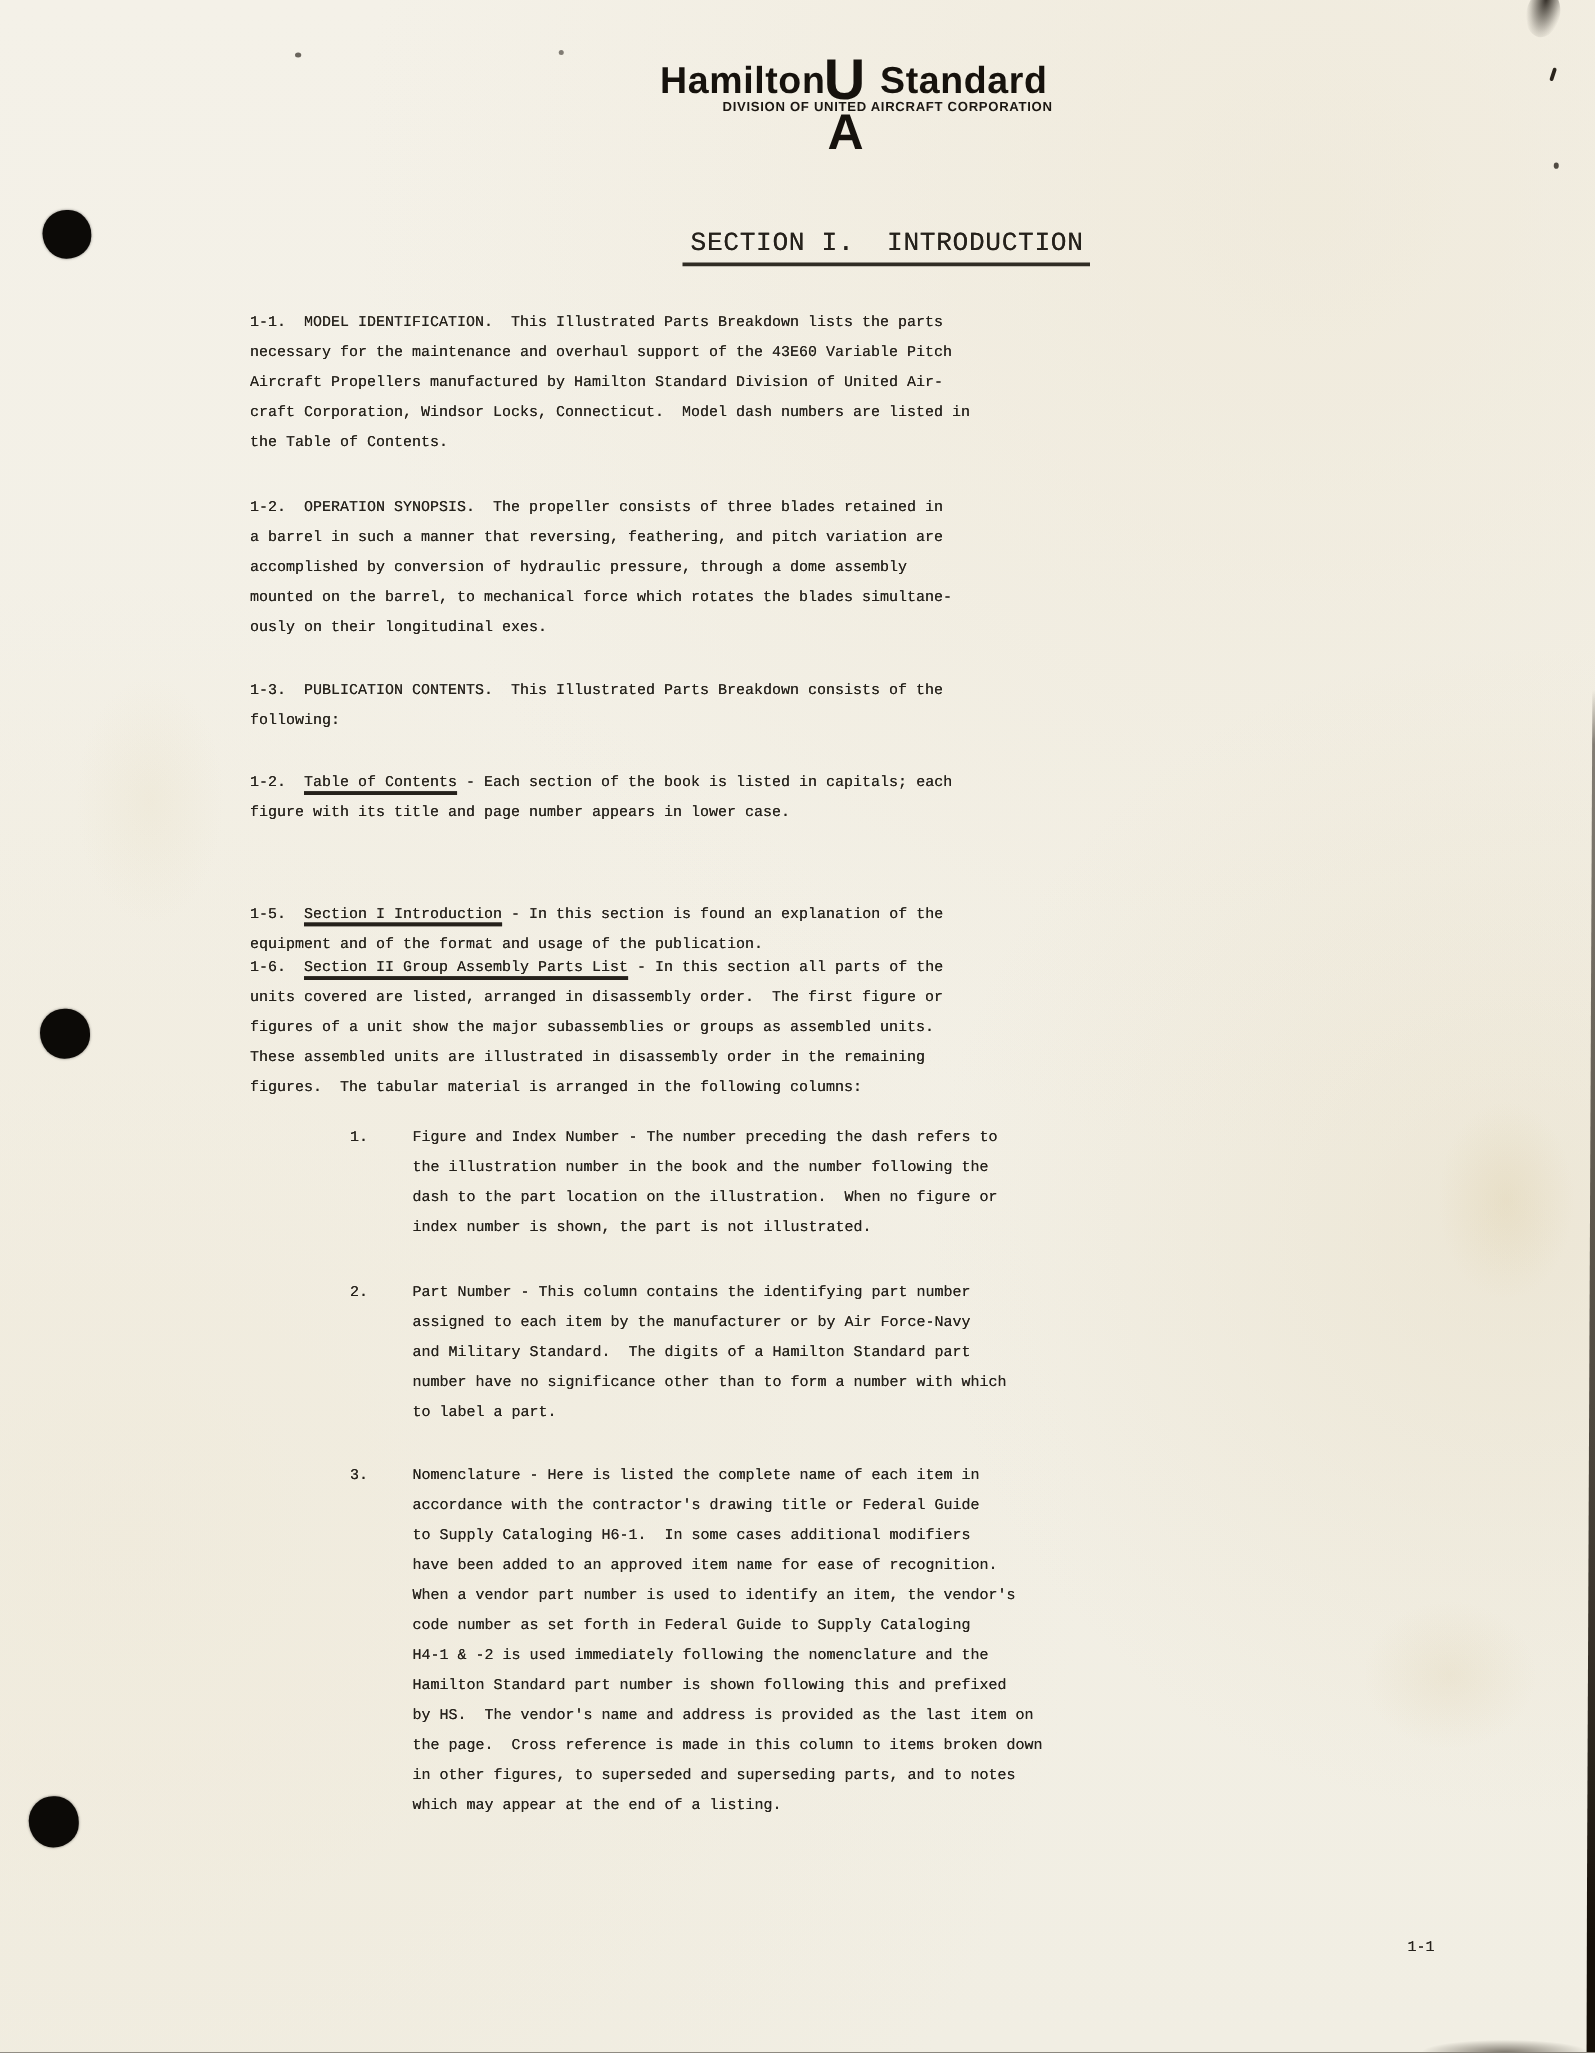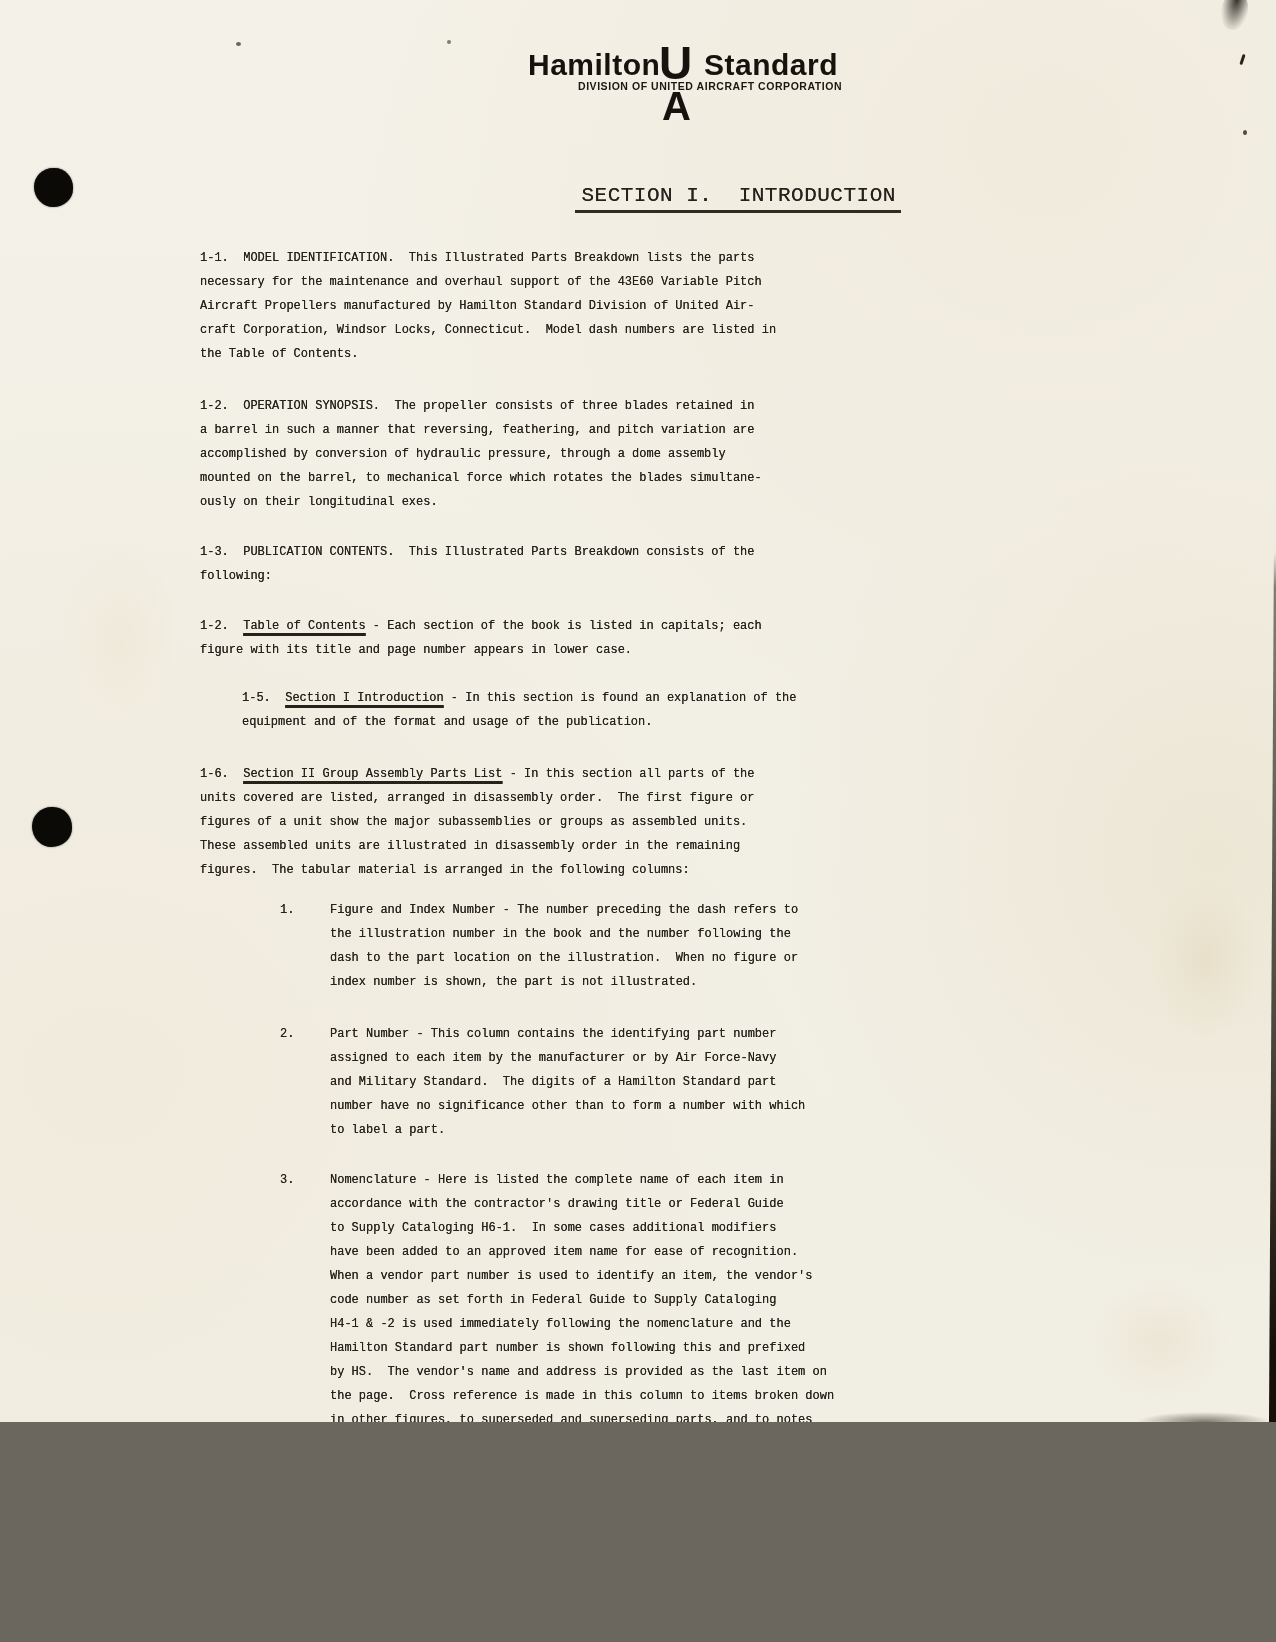--- a/index.html
+++ b/index.html
@@ -1,17 +1,17 @@
 <!DOCTYPE html>
 <html><head>
 <meta charset="utf-8">
 <style>
   html,body { margin:0; padding:0; background:#6b675f; }
   .page {
-    position:relative; width:1276px; height:1422px; overflow:hidden;
+    position:relative; width:1276px; height:1642px; overflow:hidden;
     background:
       radial-gradient(circle at 82% 10%, rgba(235,227,207,0.45), transparent 42%),
       radial-gradient(circle at 8% 75%, rgba(238,231,213,0.5), transparent 45%),
       radial-gradient(circle at 95% 60%, rgba(226,214,185,0.35), transparent 30%),
       linear-gradient(#f4f1e8, #f1eee3);
     color:#25211b;
     font-family:"Liberation Mono","DejaVu Sans Mono",monospace;
   }
   .typed { font-size:12px; line-height:24px; white-space:pre;
            text-shadow:0 0 0.5px rgba(37,33,27,0.85); }
@@ -22,21 +22,21 @@
   #logo-hamilton { left:528px; top:50px; }
   #logo-standard { left:704px; top:50px;text-align:center; }
   .monogram { position:absolute; font-family:"Liberation Sans","DejaVu Sans",sans-serif;
               font-weight:800; line-height:1; color:#16120d; }
   #logo-u { left:659px; top:40px; font-size:46px; }
   #logo-a { left:662px; top:86px; font-size:40px; }
   #logo-division { position:absolute; left:546px; top:80px; width:262px; text-align:center;
                    font-family:"Liberation Sans","DejaVu Sans",sans-serif; font-weight:bold;
                    font-size:10.5px; letter-spacing:0.55px; color:#1b1712; white-space:nowrap;padding-left:32px; }
   
-  .heading { position:absolute; left:529px; top:160px; font-size:21px; letter-spacing:0.5px; }
+  .heading { position:absolute; left:500px; top:160px; font-size:21px; letter-spacing:0.5px; }
   .heading span { border-bottom:3px solid rgba(32,27,20,0.92); padding:0 5px 3px 6px; margin-left:-6px; }
   
   .para { position:absolute; left:200px; display:flex; }
   .para.list { left:280px; }
   .li-num { flex:none; width:50px; }
   .line { height:24px; }
   .ul { text-decoration:underline; text-decoration-thickness:2.5px; text-underline-offset:4px; }
   
   .page-num { position:absolute; left:1126px; top:1546px; }
   
@@ -96,21 +96,21 @@
 
   <div class="heading typed">
     <span>SECTION I.  INTRODUCTION</span>
   </div>
 
   <div id="paragraphs">
       <div class="para typed body" style="top: 246px;"><div><div class="line"><span>1-1.  MODEL IDENTIFICATION.  This Illustrated Parts Breakdown lists the parts</span></div><div class="line"><span>necessary for the maintenance and overhaul support of the 43E60 Variable Pitch</span></div><div class="line"><span>Aircraft Propellers manufactured by Hamilton Standard Division of United Air-</span></div><div class="line"><span>craft Corporation, Windsor Locks, Connecticut.  Model dash numbers are listed in</span></div><div class="line"><span>the Table of Contents.</span></div></div></div>
       <div class="para typed body" style="top: 394px;"><div><div class="line"><span>1-2.  OPERATION SYNOPSIS.  The propeller consists of three blades retained in</span></div><div class="line"><span>a barrel in such a manner that reversing, feathering, and pitch variation are</span></div><div class="line"><span>accomplished by conversion of hydraulic pressure, through a dome assembly</span></div><div class="line"><span>mounted on the barrel, to mechanical force which rotates the blades simultane-</span></div><div class="line"><span>ously on their longitudinal exes.</span></div></div></div>
       <div class="para typed body" style="top: 540px;"><div><div class="line"><span>1-3.  PUBLICATION CONTENTS.  This Illustrated Parts Breakdown consists of the</span></div><div class="line"><span>following:</span></div></div></div>
       <div class="para typed body" style="top: 614px;"><div><div class="line"><span>1-2.  </span><span class="ul">Table of Contents</span><span> - Each section of the book is listed in capitals; each</span></div><div class="line"><span>figure with its title and page number appears in lower case.</span></div></div></div>
-      <div class="para typed body" style="top: 686px; margin-left: 42px;"><div><div class="line"><span>1-5.  </span><span class="ul">Section I Introduction</span><span> - In this section is found an explanation of the</span></div><div class="line"><span>equipment and of the format and usage of the publication.</span></div></div></div>
+      <div class="para typed body" style="top: 719px;"><div><div class="line"><span>1-5.  </span><span class="ul">Section I Introduction</span><span> - In this section is found an explanation of the</span></div><div class="line"><span>equipment and of the format and usage of the publication.</span></div></div></div>
       <div class="para typed body" style="top: 762px;"><div><div class="line"><span>1-6.  </span><span class="ul">Section II Group Assembly Parts List</span><span> - In this section all parts of the</span></div><div class="line"><span>units covered are listed, arranged in disassembly order.  The first figure or</span></div><div class="line"><span>figures of a unit show the major subassemblies or groups as assembled units.</span></div><div class="line"><span>These assembled units are illustrated in disassembly order in the remaining</span></div><div class="line"><span>figures.  The tabular material is arranged in the following columns:</span></div></div></div>
       <div class="para typed list" style="top: 898px;"><span class="li-num">1.</span><div><div class="line"><span>Figure and Index Number - The number preceding the dash refers to</span></div><div class="line"><span>the illustration number in the book and the number following the</span></div><div class="line"><span>dash to the part location on the illustration.  When no figure or</span></div><div class="line"><span>index number is shown, the part is not illustrated.</span></div></div></div>
       <div class="para typed list" style="top: 1022px;"><span class="li-num">2.</span><div><div class="line"><span>Part Number - This column contains the identifying part number</span></div><div class="line"><span>assigned to each item by the manufacturer or by Air Force-Navy</span></div><div class="line"><span>and Military Standard.  The digits of a Hamilton Standard part</span></div><div class="line"><span>number have no significance other than to form a number with which</span></div><div class="line"><span>to label a part.</span></div></div></div>
       <div class="para typed list" style="top: 1168px;"><span class="li-num">3.</span><div><div class="line"><span>Nomenclature - Here is listed the complete name of each item in</span></div><div class="line"><span>accordance with the contractor's drawing title or Federal Guide</span></div><div class="line"><span>to Supply Cataloging H6-1.  In some cases additional modifiers</span></div><div class="line"><span>have been added to an approved item name for ease of recognition.</span></div><div class="line"><span>When a vendor part number is used to identify an item, the vendor's</span></div><div class="line"><span>code number as set forth in Federal Guide to Supply Cataloging</span></div><div class="line"><span>H4-1 &amp; -2 is used immediately following the nomenclature and the</span></div><div class="line"><span>Hamilton Standard part number is shown following this and prefixed</span></div><div class="line"><span>by HS.  The vendor's name and address is provided as the last item on</span></div><div class="line"><span>the page.  Cross reference is made in this column to items broken down</span></div><div class="line"><span>in other figures, to superseded and superseding parts, and to notes</span></div><div class="line"><span>which may appear at the end of a listing.</span></div></div></div>
     </div>
 
   <div class="page-num typed">1-1</div>
 </div>
 
 </body></html>

